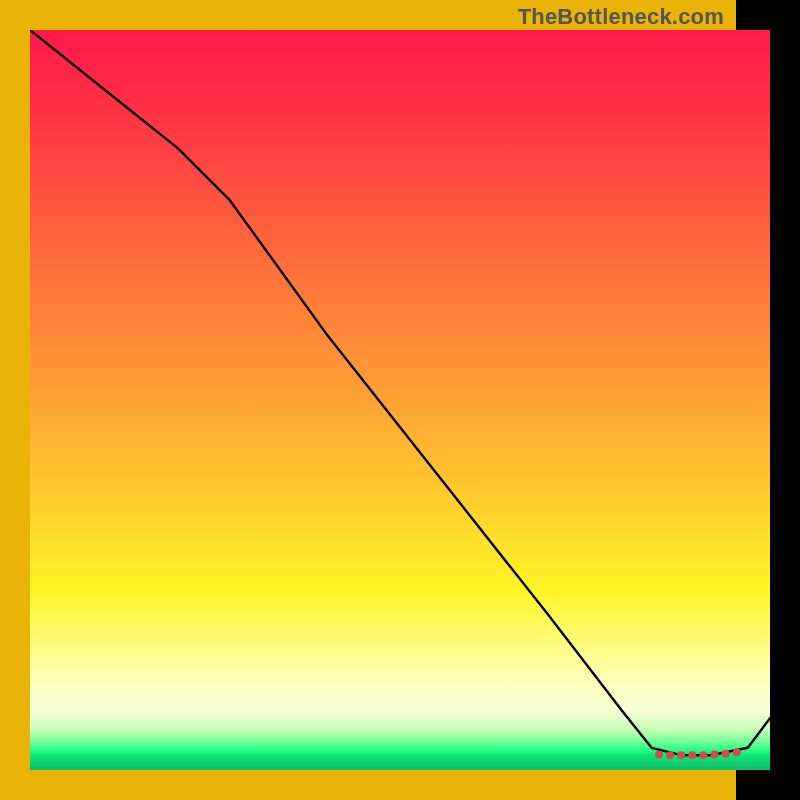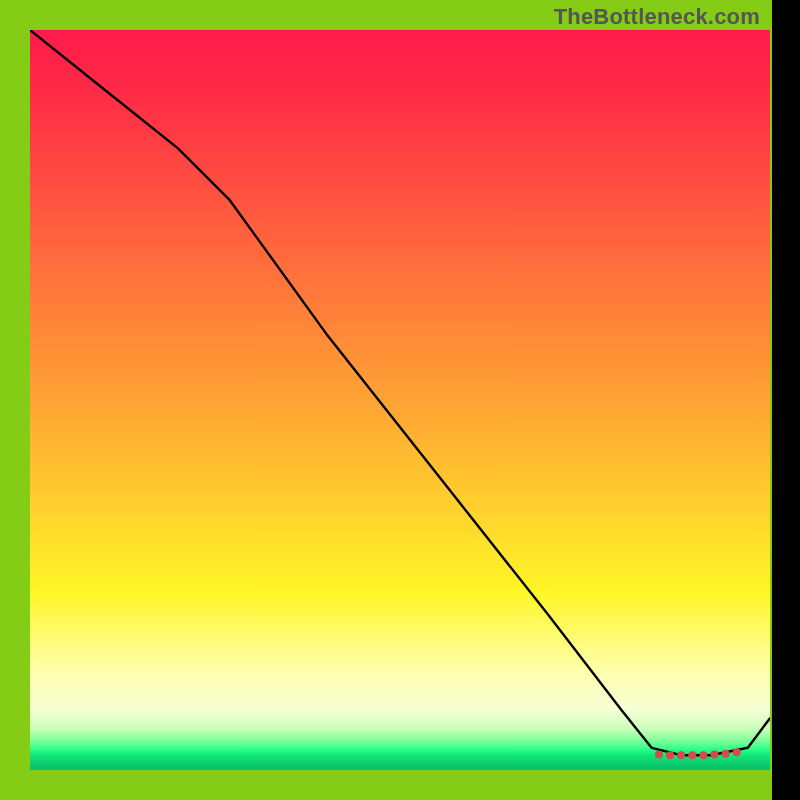--- a/index.html
+++ b/index.html
@@ -8,22 +8,21 @@
     width: 800px;
     height: 800px;
     background: #000;
     font-family: Arial, Helvetica, sans-serif;
     overflow: hidden;
   }
   .frame {
     position: relative;
     width: 736px;
     height: 800px;
-    background: #84cc16;
-    padding-left: 36px;
+    background: #eab308;
   }
   .watermark {
     position: absolute;
     top: 4px;
     right: 12px;
     color: #555;
     font-size: 22px;
     font-weight: 600;
     letter-spacing: 0.2px;
     user-select: none;

